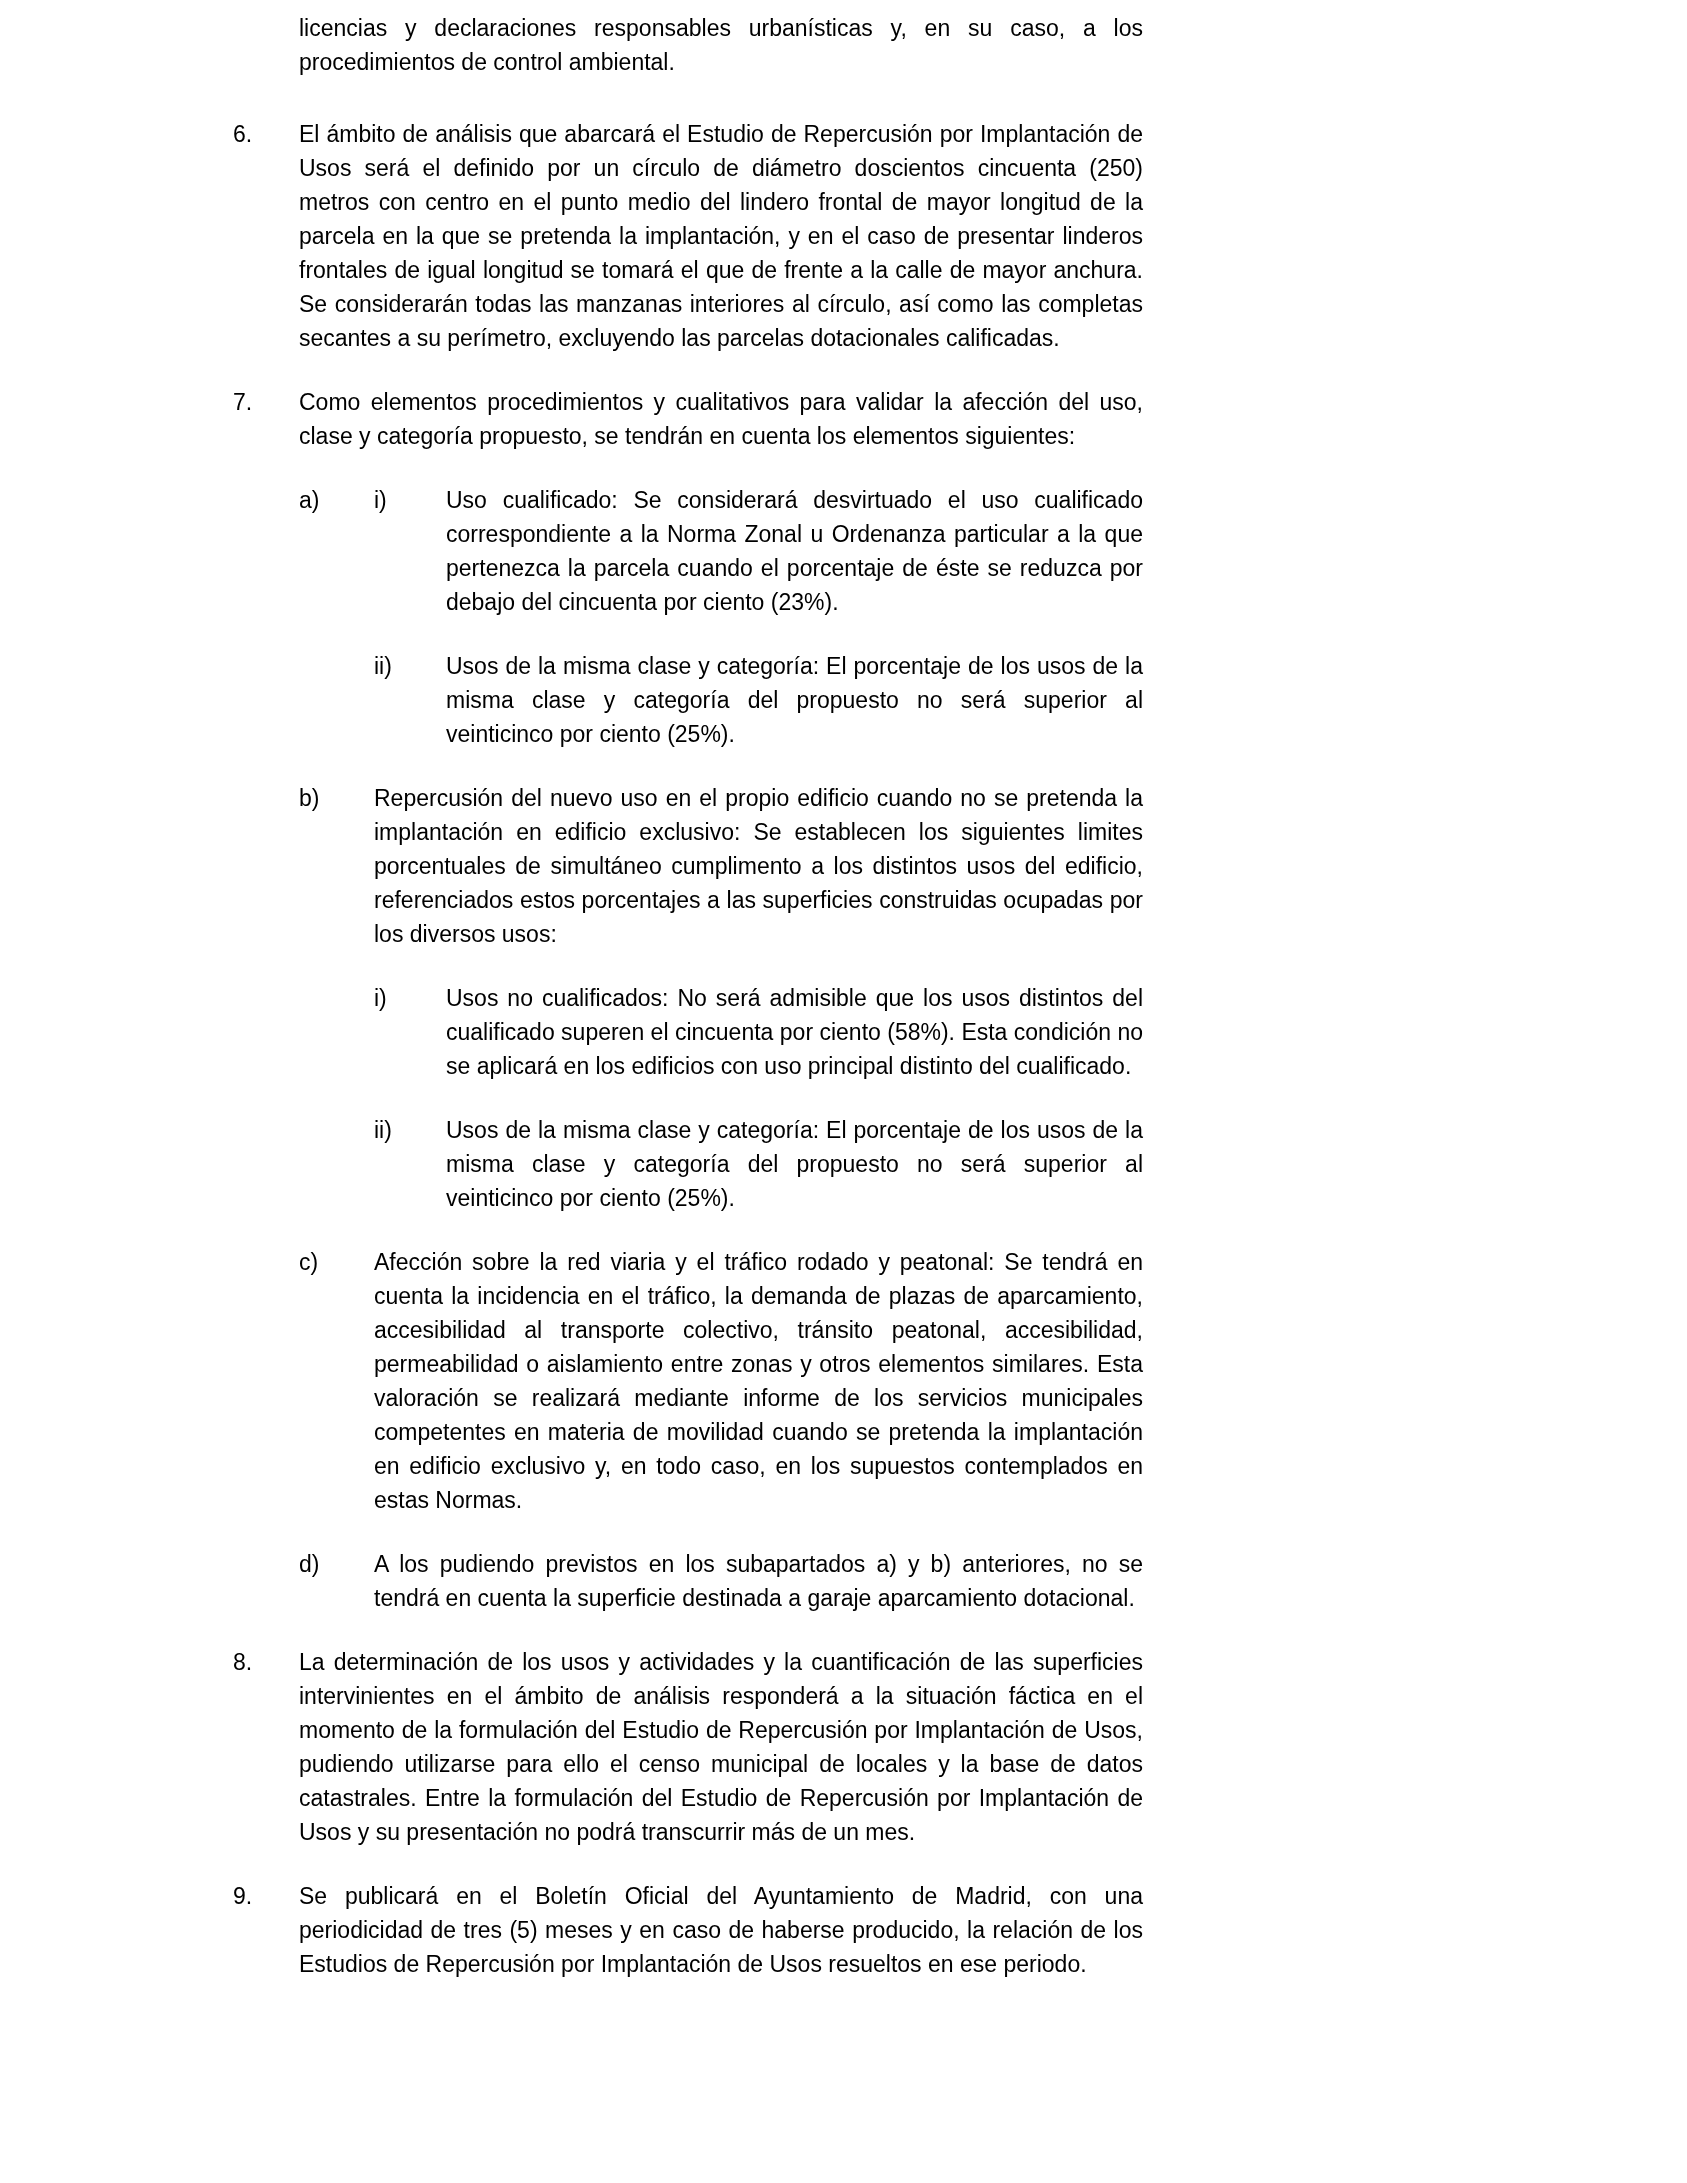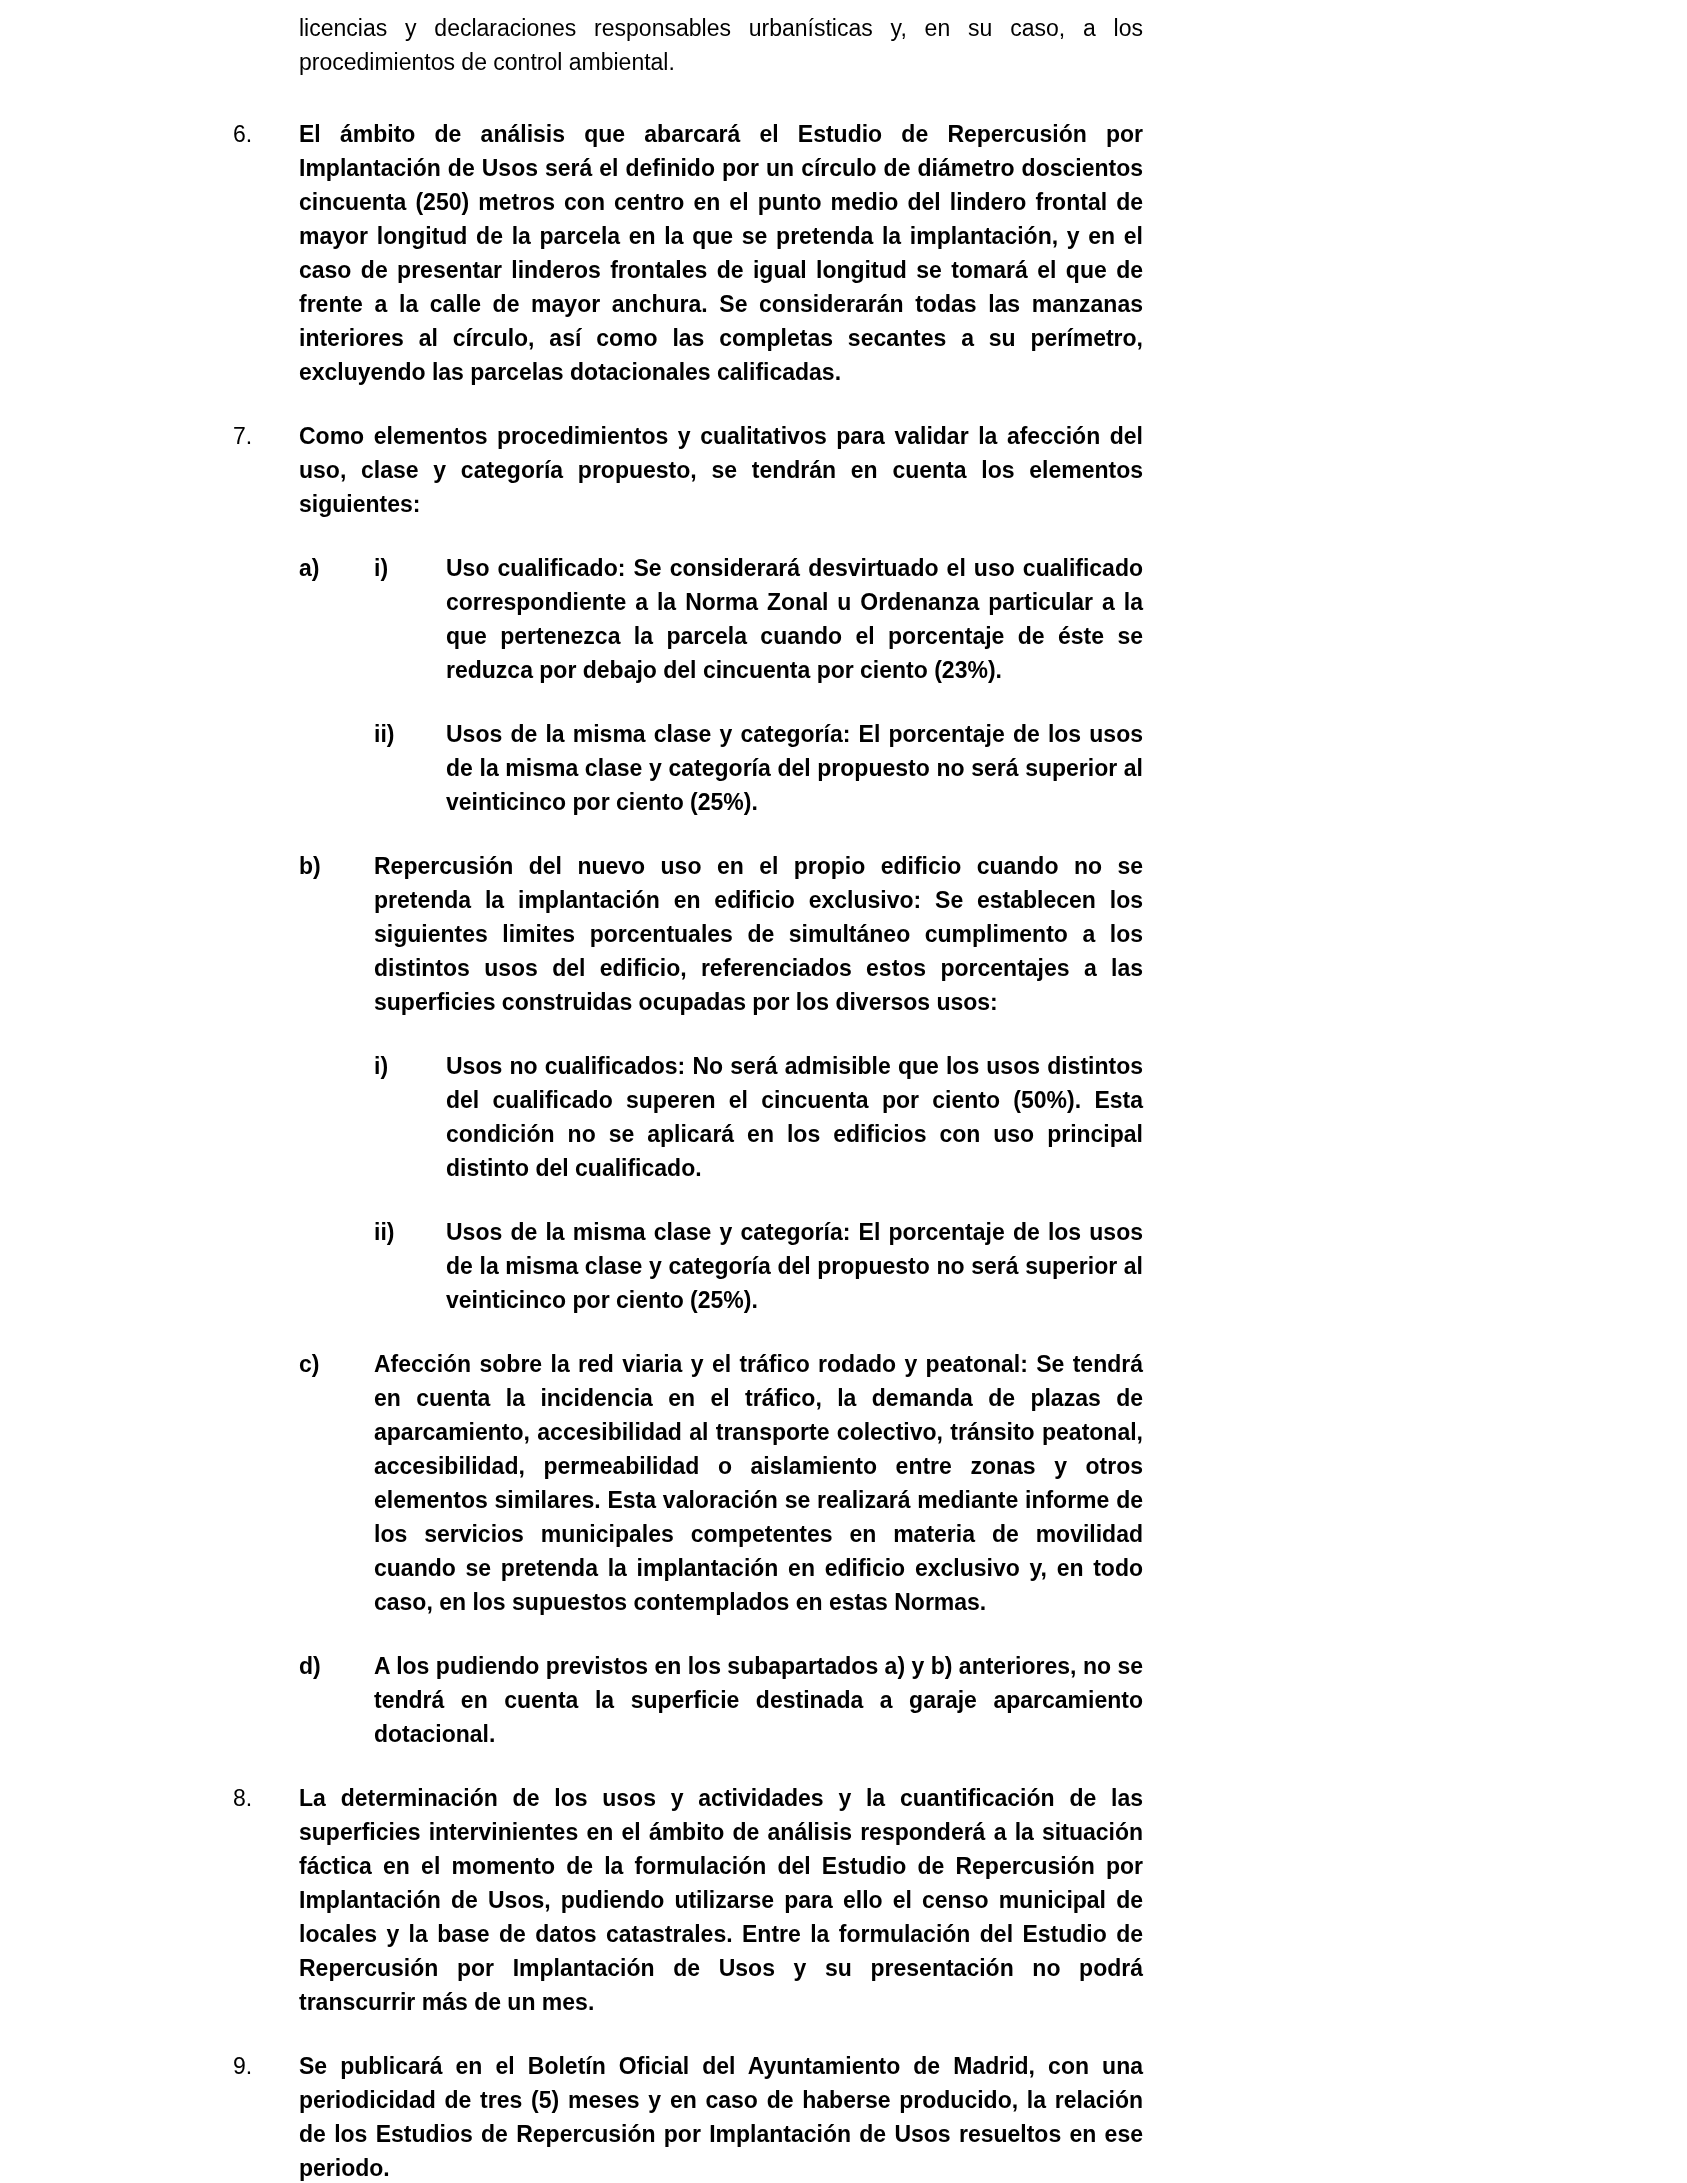--- a/index.html
+++ b/index.html
@@ -33,21 +33,20 @@
     white-space: nowrap;
     text-align: left;
   }
   .l1 > .marker { width: 66px; }
   .l2 > .marker { width: 75px; }
   .l3 > .marker { width: 72px; }
   .body {
     flex: 1 1 auto;
     min-width: 0;
     text-align: justify;
-    font-weight: bold;
   }
 </style>
 </head>
 <body>
 
 <div class="page">
 
   <p class="para cont">licencias y declaraciones responsables urbanísticas y, en su caso, a los procedimientos de control ambiental.</p>
 
   <div class="item l1">
@@ -83,21 +82,21 @@
       </div>
 
       <div class="item l2">
         <span class="marker">b)</span>
         <div class="body">
           <p class="para">Repercusión del nuevo uso en el propio edificio cuando no se pretenda la implantación en edificio exclusivo: Se establecen los siguientes limites porcentuales de simultáneo cumplimento a los distintos usos del edificio, referenciados estos porcentajes a las superficies construidas ocupadas por los diversos usos:</p>
 
           <div class="item l3">
             <span class="marker">i)</span>
             <div class="body">
-              <p class="para">Usos no cualificados: No será admisible que los usos distintos del cualificado superen el cincuenta por ciento (50%). Esta condición no se aplicará en los edificios con uso principal distinto del cualificado.</p>
+              <p class="para">Usos no cualificados: No será admisible que los usos distintos del cualificado superen el cincuenta por ciento (58%). Esta condición no se aplicará en los edificios con uso principal distinto del cualificado.</p>
             </div>
           </div>
 
           <div class="item l3">
             <span class="marker">ii)</span>
             <div class="body">
               <p class="para">Usos de la misma clase y categoría: El porcentaje de los usos de la misma clase y categoría del propuesto no será superior al veinticinco por ciento (25%).</p>
             </div>
           </div>
         </div>

